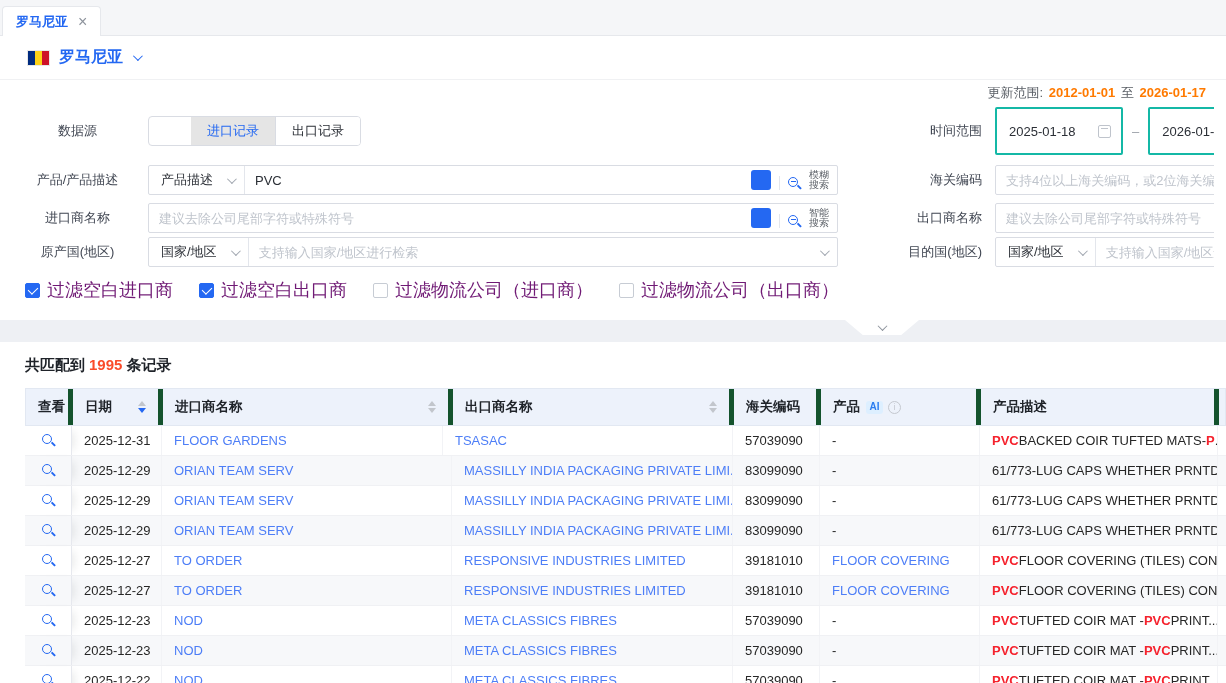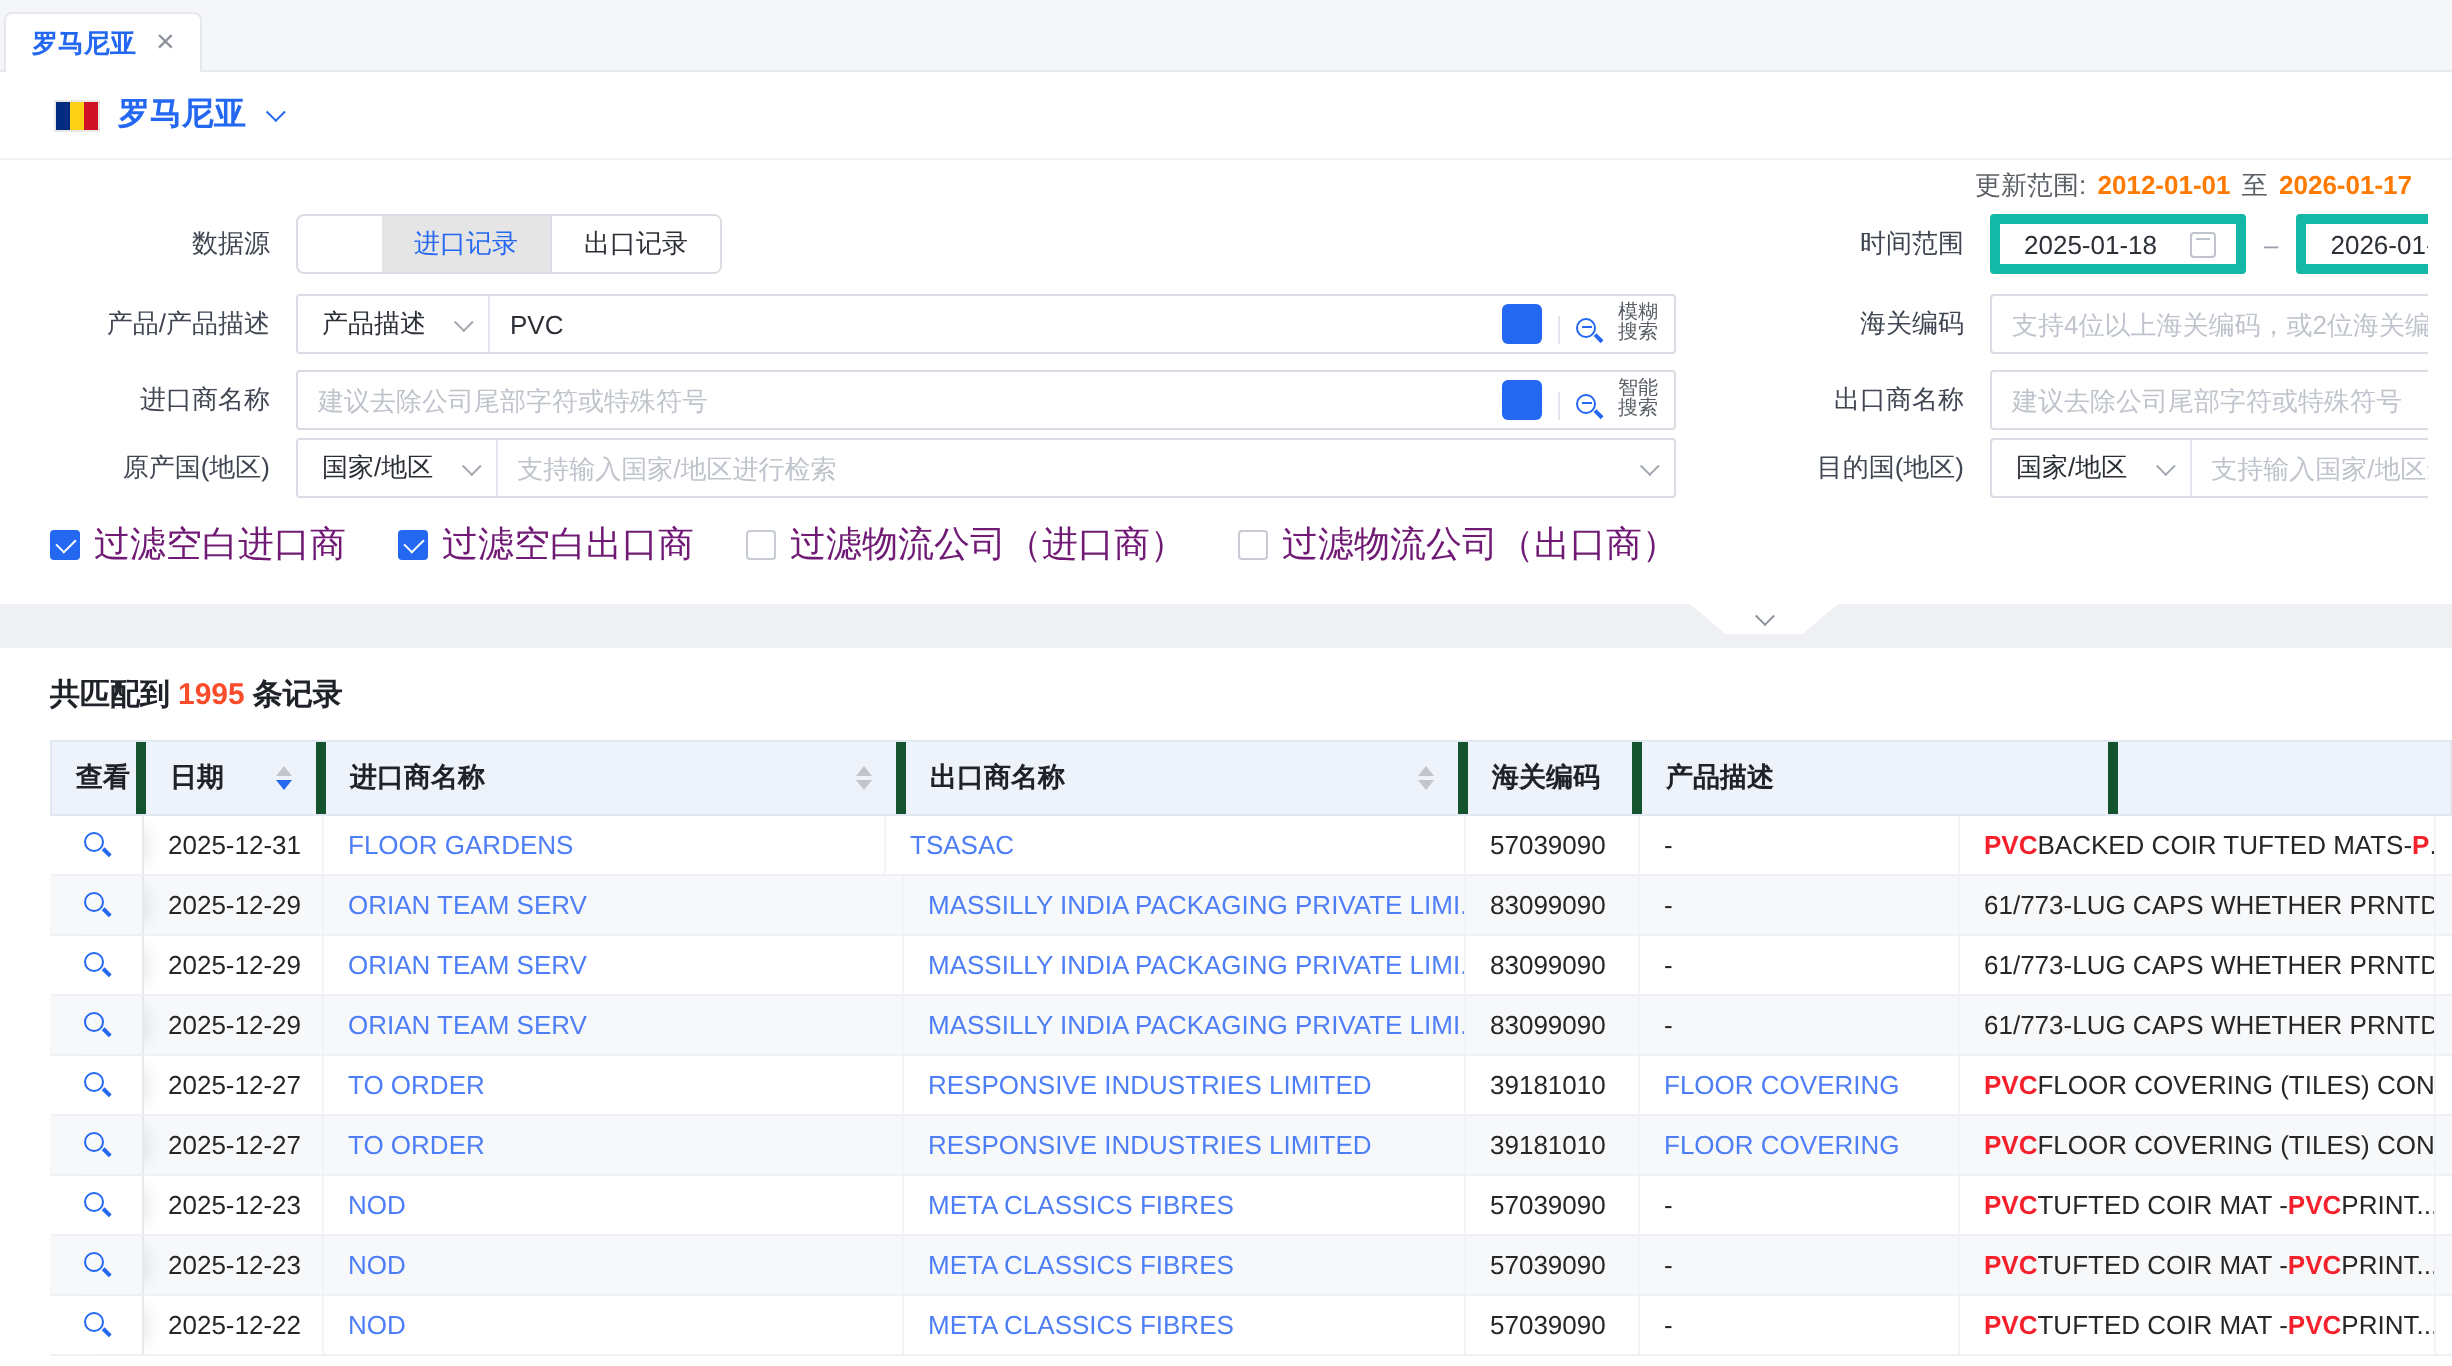--- a/index.html
+++ b/index.html
@@ -27,33 +27,33 @@
   .chev { width:7px; height:7px; border-right:1.6px solid #2468f2;
     border-bottom:1.6px solid #2468f2; transform:rotate(45deg) translateY(-2px); }
   .chev.gray { border-color:#a2a8b1; }
 
   
   .filter-panel { position:relative; background:#fff; padding:2px 12px 20px 20px; }
   .update-range { height:18px; margin:2px 6px 0 0; text-align:right; font-size:13px;
     color:#5a5f66; }
   .update-range b { color:#ff7a00; font-weight:bold; padding:0 2px; }
   .frow { display:flex; align-items:center; }
-  .flabel { width:115px; text-align:right; font-size:13px; color:#404652; flex:0 0 115px; }
+  .flabel { width:115px; text-align:center; font-size:13px; color:#404652; flex:0 0 115px; }
   .lctrl { width:690px; flex:0 0 690px; margin-left:13px; display:flex; align-items:center; }
   .rlabel { width:144px; text-align:right; font-size:13px; color:#404652; flex:0 0 144px; }
   .rctrl { flex:1; margin-left:13px; display:flex; align-items:center; overflow:hidden; }
 
   .toggle { display:flex; height:30px; border:1px solid #d9dce3; border-radius:4px;
     overflow:hidden; }
   .tbtn { padding:0 16px; display:flex; align-items:center; font-size:13px;
     color:#2b2f36; background:#fff; cursor:pointer; }
   .tbtn + .tbtn { border-left:1px solid #d9dce3; }
   .tbtn.active { background:#e5e5e5; color:#2468f2;margin-left:42px; }
 
-  .dinput { height:30px; border:5px solid #14b8a6; border-radius:2px; background:#fff;
+  .dinput { height:48px; border:2px solid #14b8a6; border-radius:2px; background:#fff;
     display:flex; align-items:center; padding:0 10px 0 12px; font-size:13px;
     color:#2b2f36; flex:0 0 128px; width:128px; justify-content:space-between; }
   .cal-icon { position:relative; width:13px; height:13px; border:1.2px solid #bfc4cc;
     border-radius:2px; }
   .cal-icon::before { content:""; position:absolute; left:2px; right:2px; top:2.5px;
     height:1.2px; background:#bfc4cc; }
   .dash { color:#9aa0a8; margin:0 9px; font-size:13px; flex:0 0 auto; }
 
   .igroup { display:flex; align-items:center; border:1px solid #d9dce3; border-radius:2px;
     height:30px; width:100%; background:#fff; overflow:hidden; }
@@ -334,20 +334,25 @@
         <div class="th w-exp">
           <span>出口商名称</span>
           <span class="sorter">
               <i class="caret-up"></i>
               <i class="caret-down"></i>
             </span>
         </div>
         <div class="th w-hs">
           <span>海关编码</span>
         </div>
+        <div class="th w-prod">
+          <span>产品</span>
+          <span class="ai-badge">AI</span>
+          <span class="info-icon"></span>
+        </div>
         <div class="th w-desc">
           <span>产品描述</span>
         </div>
         <div class="th w-stub"></div>
       </div>
       <div>
           <div class="trow">
             <div class="td td-view w-view">
               <span class="mag-icon"></span>
             </div>

